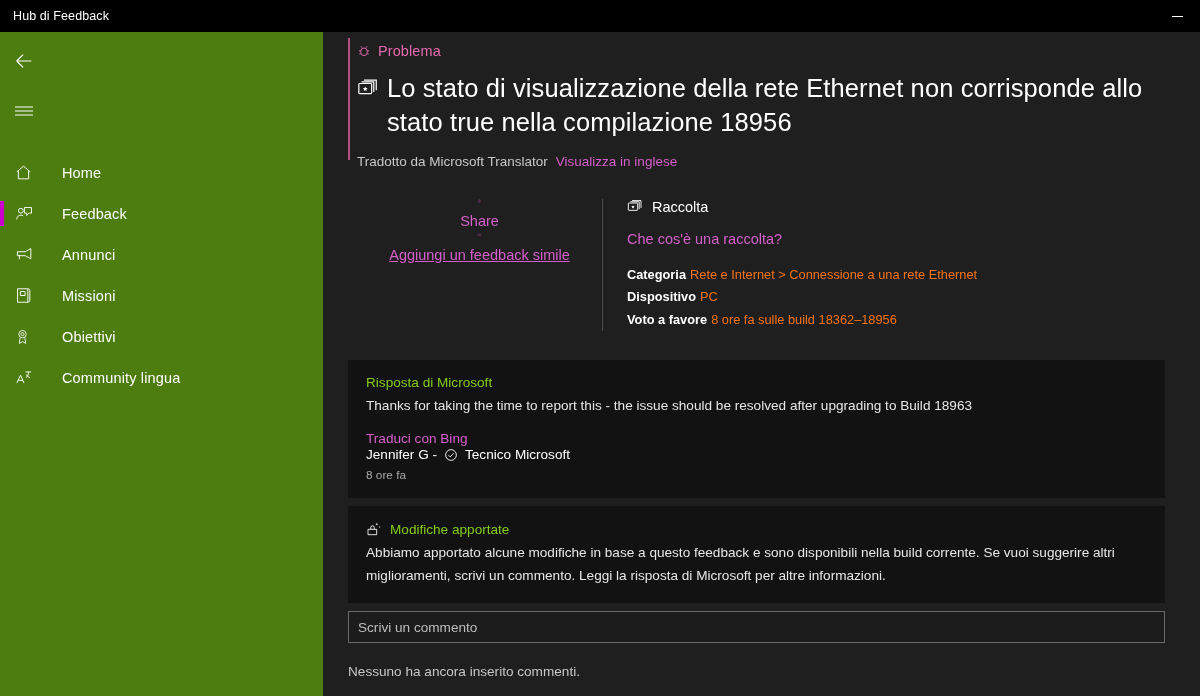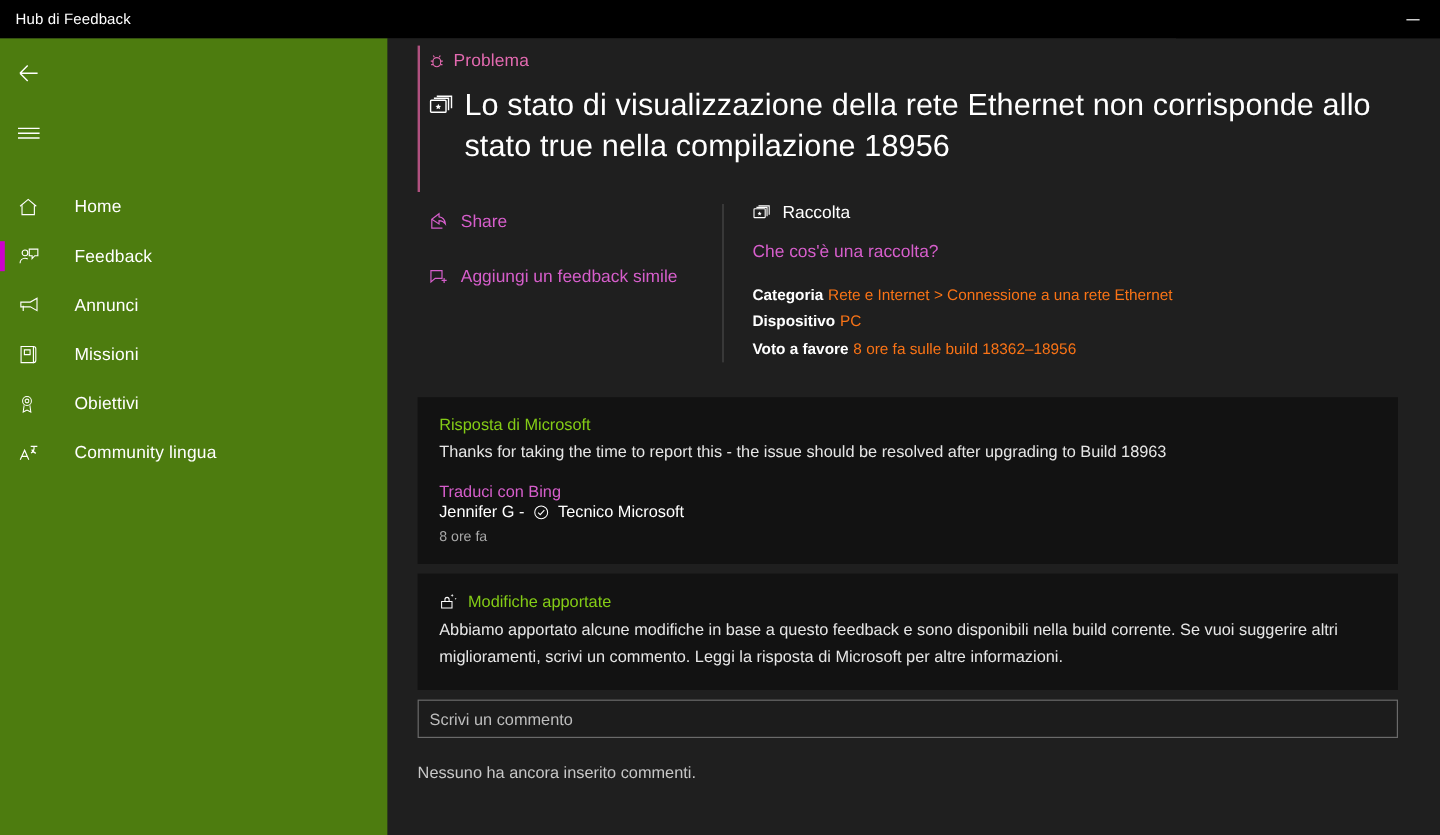--- a/index.html
+++ b/index.html
@@ -82,23 +82,23 @@
     font-size: 13.5px;
   }
   .translate-note { color: #c8c8c8; }
   .translate-link { color: #d65ecb; cursor: pointer; }
 
   
   .mid { display: flex; margin-top: 30px; padding-left: 34px; }
   .actions { width: 245px; flex: 0 0 245px; }
   .action-link {
     display: flex; align-items: center; gap: 10px; height: 30px;
-    color: #d65ecb; font-size: 14.5px; cursor: pointer;
-  }
-  .action-link + .action-link { margin-top: 16px; }
+    color: #d65ecb; font-size: 14.5px; cursor: pointer; flex-direction: column;
+  }
+  .action-link + .action-link { margin-top: 4px; text-decoration: underline; }
 
   .details {
     border-left: 1px solid #4a4a4a; padding-left: 24px; flex: 1 1 auto;
   }
   .detail-head { display: flex; align-items: flex-start; gap: 9px; }
   .detail-head-text { font-size: 14.5px; color: #ffffff; }
   .detail-link {
     margin-top: 16px; font-size: 14.5px; color: #d65ecb; cursor: pointer; display: inline-block;
   }
   .meta { margin-top: 16px; }
@@ -257,20 +257,24 @@
             <svg width="22" height="22" viewBox="0 0 24 24" fill="none" stroke="#ffffff" stroke-width="1.3">
               <rect x="2" y="6" width="14" height="11" rx="0.8" fill="#1f1f1f"></rect>
               <path d="M5 4.2h13.3v11"></path>
               <path d="M7.6 2.4h13.4v11"></path>
               <path d="M9 9.3l.75 1.7 1.85.18-1.4 1.25.42 1.82L9 13.3l-1.62.95.42-1.82-1.4-1.25 1.85-.18z" fill="#ffffff" stroke="none"></path>
             </svg>
           </span>
           <span class="hero-title-text">Lo stato di visualizzazione della rete Ethernet non corrisponde allo stato true nella compilazione 18956</span>
         </div>
 
+        <div class="translate-row" style="padding-left:0">
+          <span class="translate-note">Tradotto da Microsoft Translator</span>
+          <span class="translate-link">Visualizza in inglese</span>
+        </div>
       </div>
     </div>
 
     <div class="mid">
 
       <div class="actions">
         <div class="action-link">
           <svg width="17" height="17" viewBox="0 0 24 24" fill="none" stroke="#d65ecb" stroke-width="1.4">
             <path d="M4 9.5V20h12.5"></path>
             <path d="M4 9.5 12.5 3v3.6c4.4.4 7 3.6 7.5 8.4-1.9-2.6-4.2-3.8-7.5-3.9V15z"></path>

